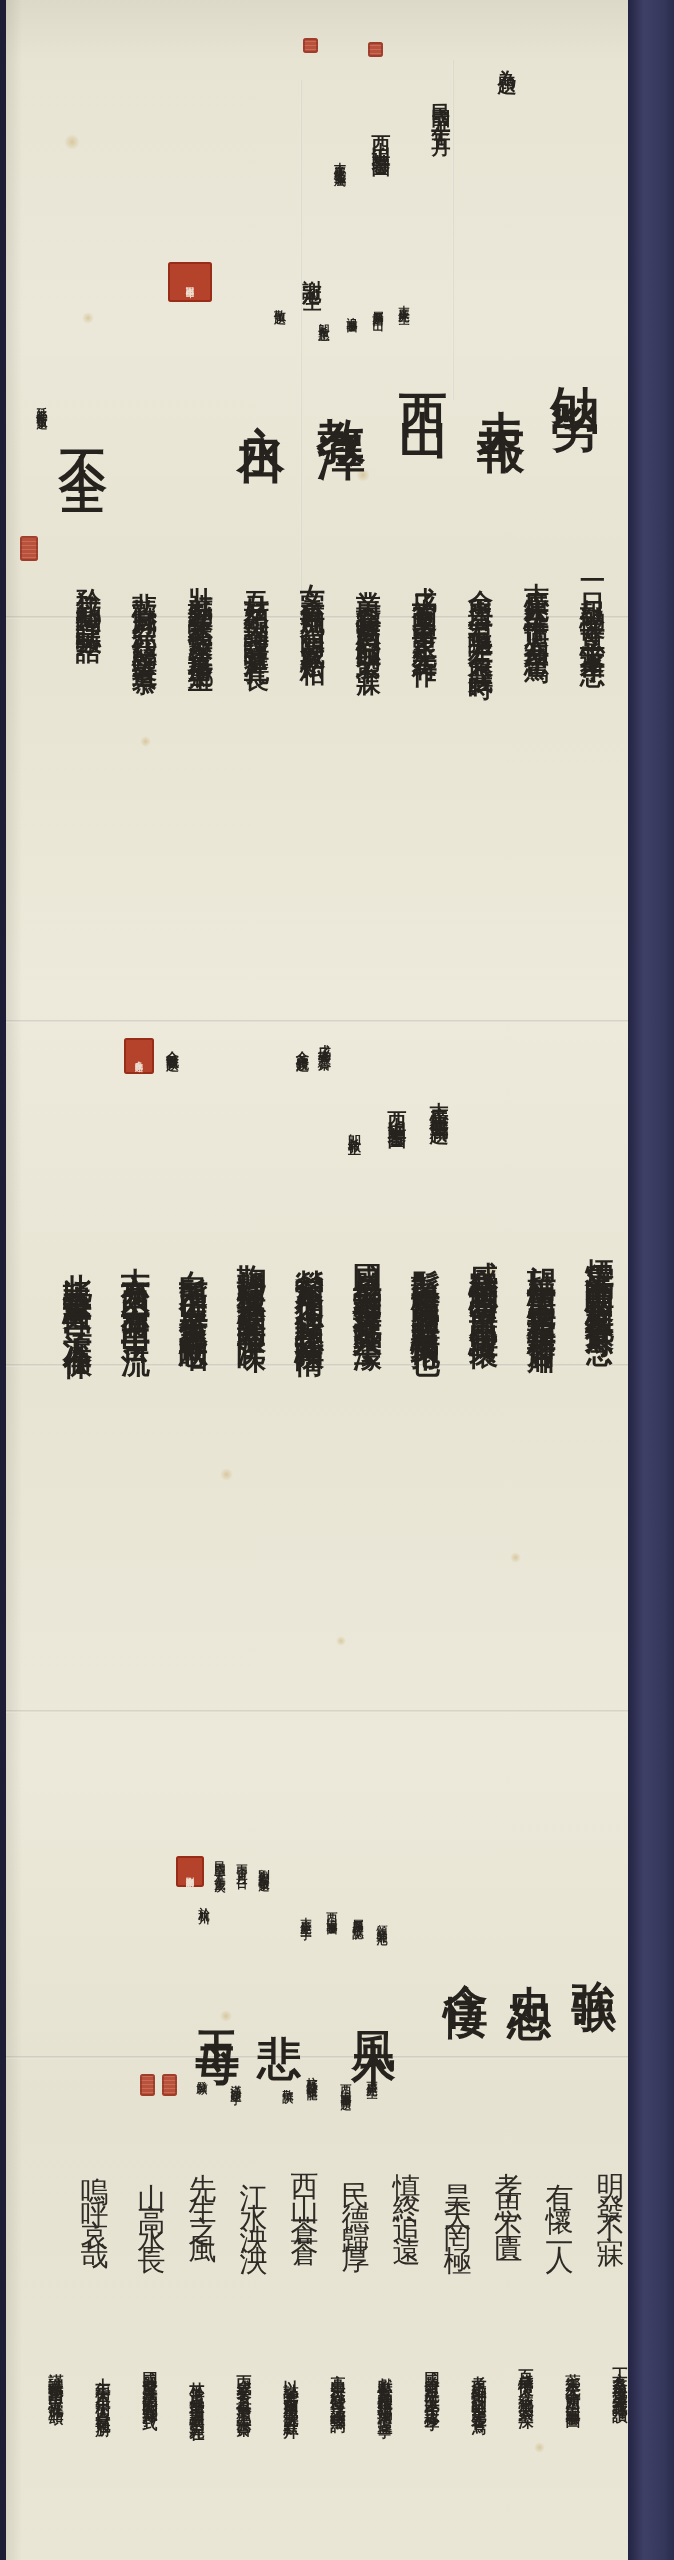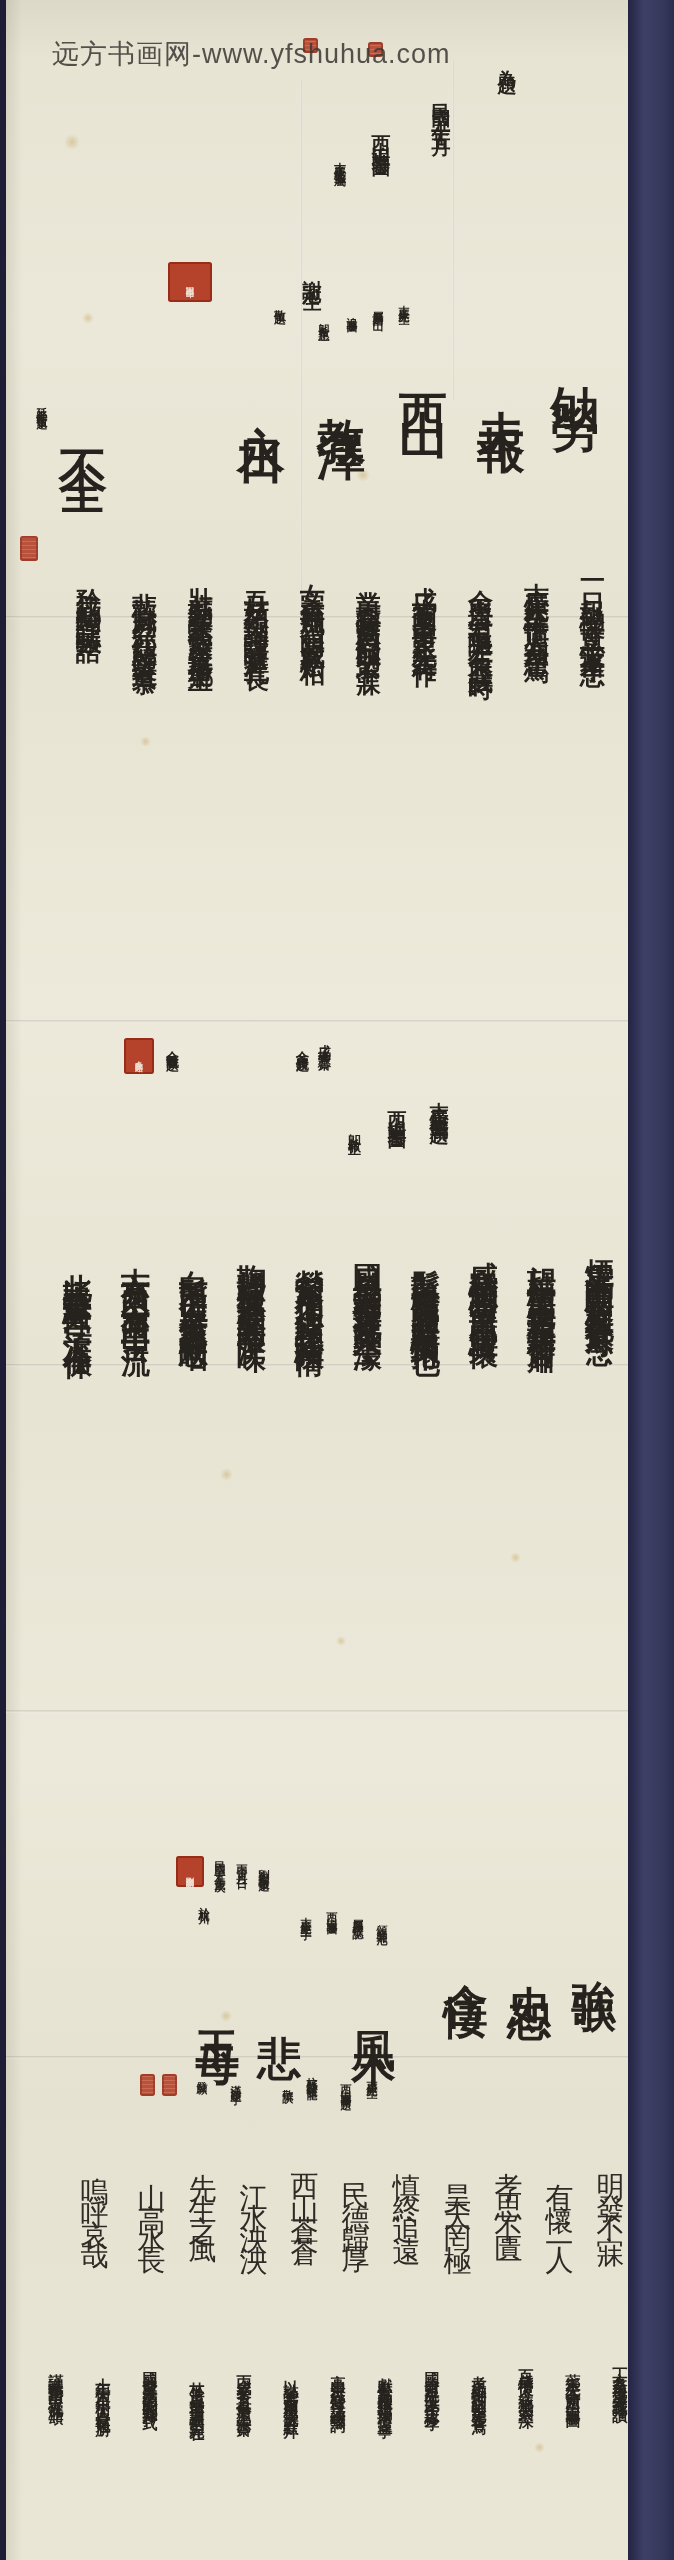--- a/index.html
+++ b/index.html
@@ -176,15 +176,14 @@
   <div class="col sJ" style="left:424px;top:2360px">國步方艱先生以孝作忠移孝</div>
   <div class="col sJ" style="left:377px;top:2366px">獻替宣勤禮殫精竭慮不遑寧</div>
   <div class="col sJ" style="left:330px;top:2362px">高山景行心嚮往之謹綴蕪詞</div>
   <div class="col sJ" style="left:283px;top:2368px">以誌景慕云爾後學沈尹默拜</div>
   <div class="col sJ" style="left:236px;top:2364px">丙戌季冬之月書於滬上寓齋</div>
   <div class="col sJ" style="left:189px;top:2370px">林下清風堂前遺訓典型宛在</div>
   <div class="col sJ" style="left:142px;top:2360px">國器蜚聲孝德彰聞鄉邦矜式</div>
   <div class="col sJ" style="left:95px;top:2366px">十年樹木百年樹人自當勉旃</div>
   <div class="col sJ" style="left:48px;top:2362px">謹識數語用申哀忱並頌</div>
 
-  <div class="wm">远方书画网-www.yfshuhua.com</div>
 
 </div>
 
 </body></html>

